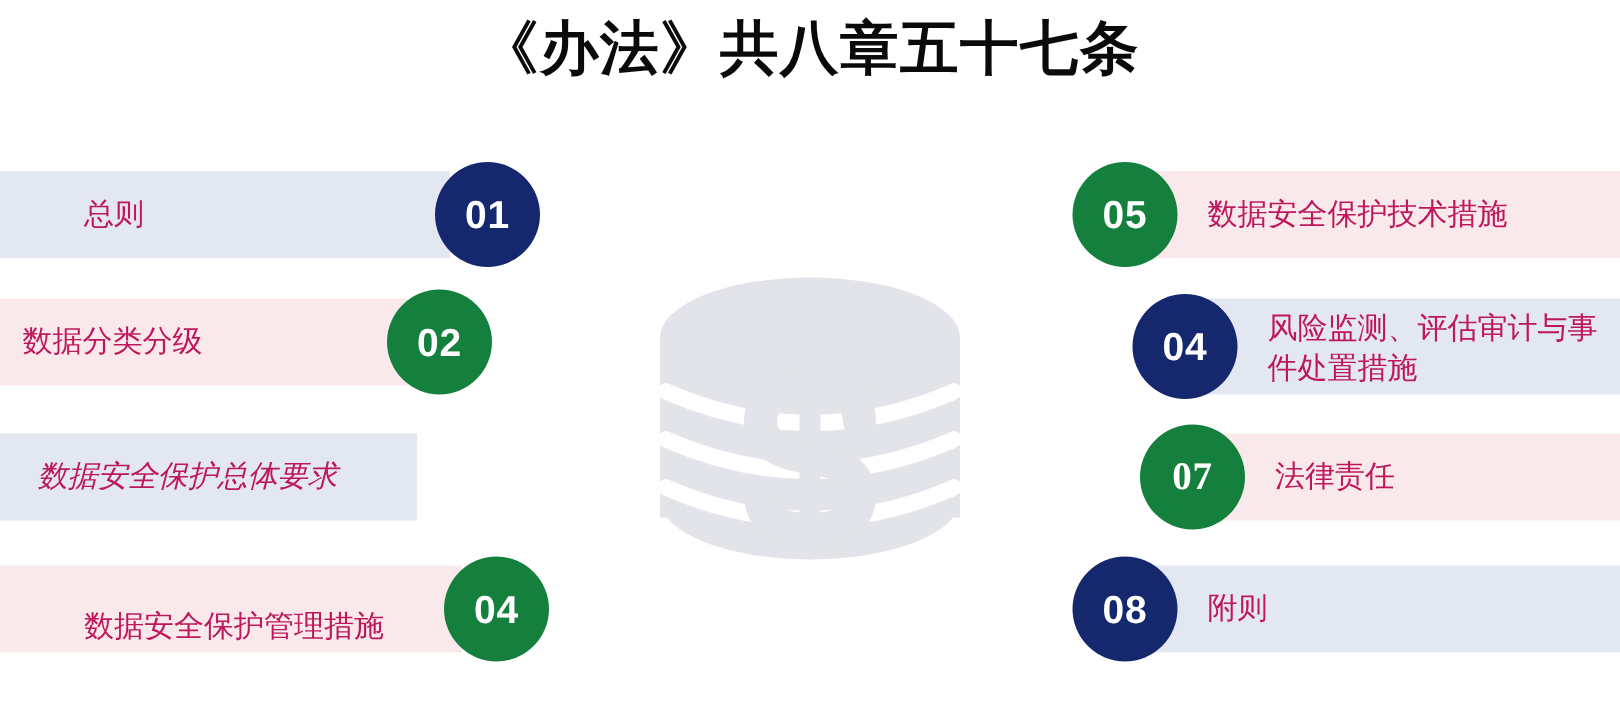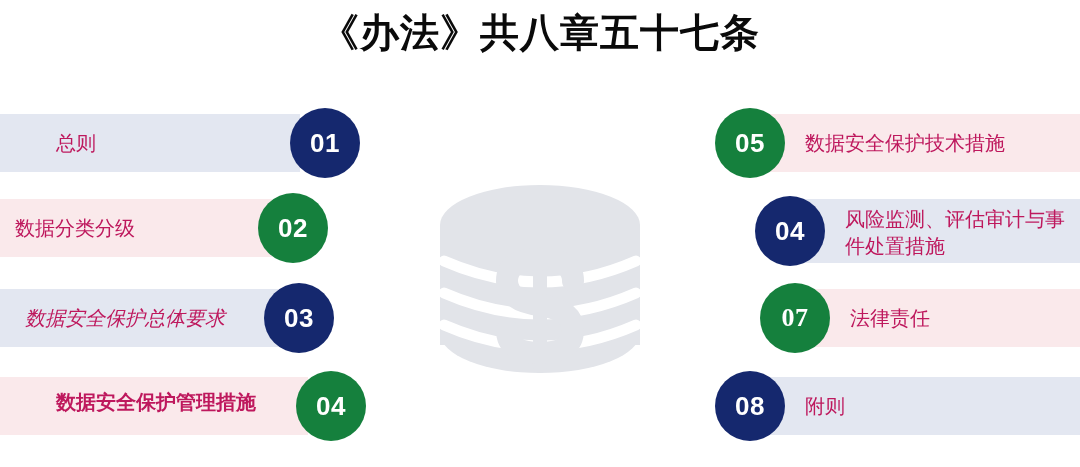--- a/index.html
+++ b/index.html
@@ -77,21 +77,21 @@
   #row-02 .label  { left: 15px; top: 16px; }
 
   #row-03 { left: 0;   top: 289px; width: 338px; }
   #row-03 .bar    { left: 0;   width: 278px; }
   #row-03 .circle { left: 264px; top: -6px; }
   #row-03 .label  { left: 25px; top: 16px; font-style: italic; }
 
   #row-04 { left: 0;   top: 377px; width: 368px; }
   #row-04 .bar    { left: 0;   width: 308px; }
   #row-04 .circle { left: 296px; top: -6px; }
-  #row-04 .label  { left: 56px; top: 12px; font-weight: bold; }
+  #row-04 .label  { left: 56px; top: 28px; }
 
   
   #row-05 { left: 715px; top: 114px; width: 365px; }
   #row-05 .bar    { left: 28px; right: 0; width: auto; }
   #row-05 .circle { left: 0;    top: -6px; }
   #row-05 .label  { left: 90px; top: 16px; }
 
   #row-06 { left: 755px; top: 199px; width: 325px; height: 64px; }
   #row-06 .bar    { left: 28px; right: 0; width: auto; }
   #row-06 .circle { left: 0;    top: -3px; }
@@ -129,21 +129,20 @@
 
 <div class="row" id="row-02">
   <div class="bar red"></div>
   <div class="label">数据分类分级</div>
   <div class="circle red">02</div>
 </div>
 
 <div class="row" id="row-03">
   <div class="bar navy"></div>
   <div class="label">数据安全保护总体要求</div>
-  <div class="circle navy">03</div>
 </div>
 
 <div class="row" id="row-04">
   <div class="bar red"></div>
   <div class="label">数据安全保护管理措施</div>
   <div class="circle red">04</div>
 </div>
 
 <div id="center-icon">
   <svg viewBox="0 0 224 222" width="224" height="222" aria-hidden="true">

